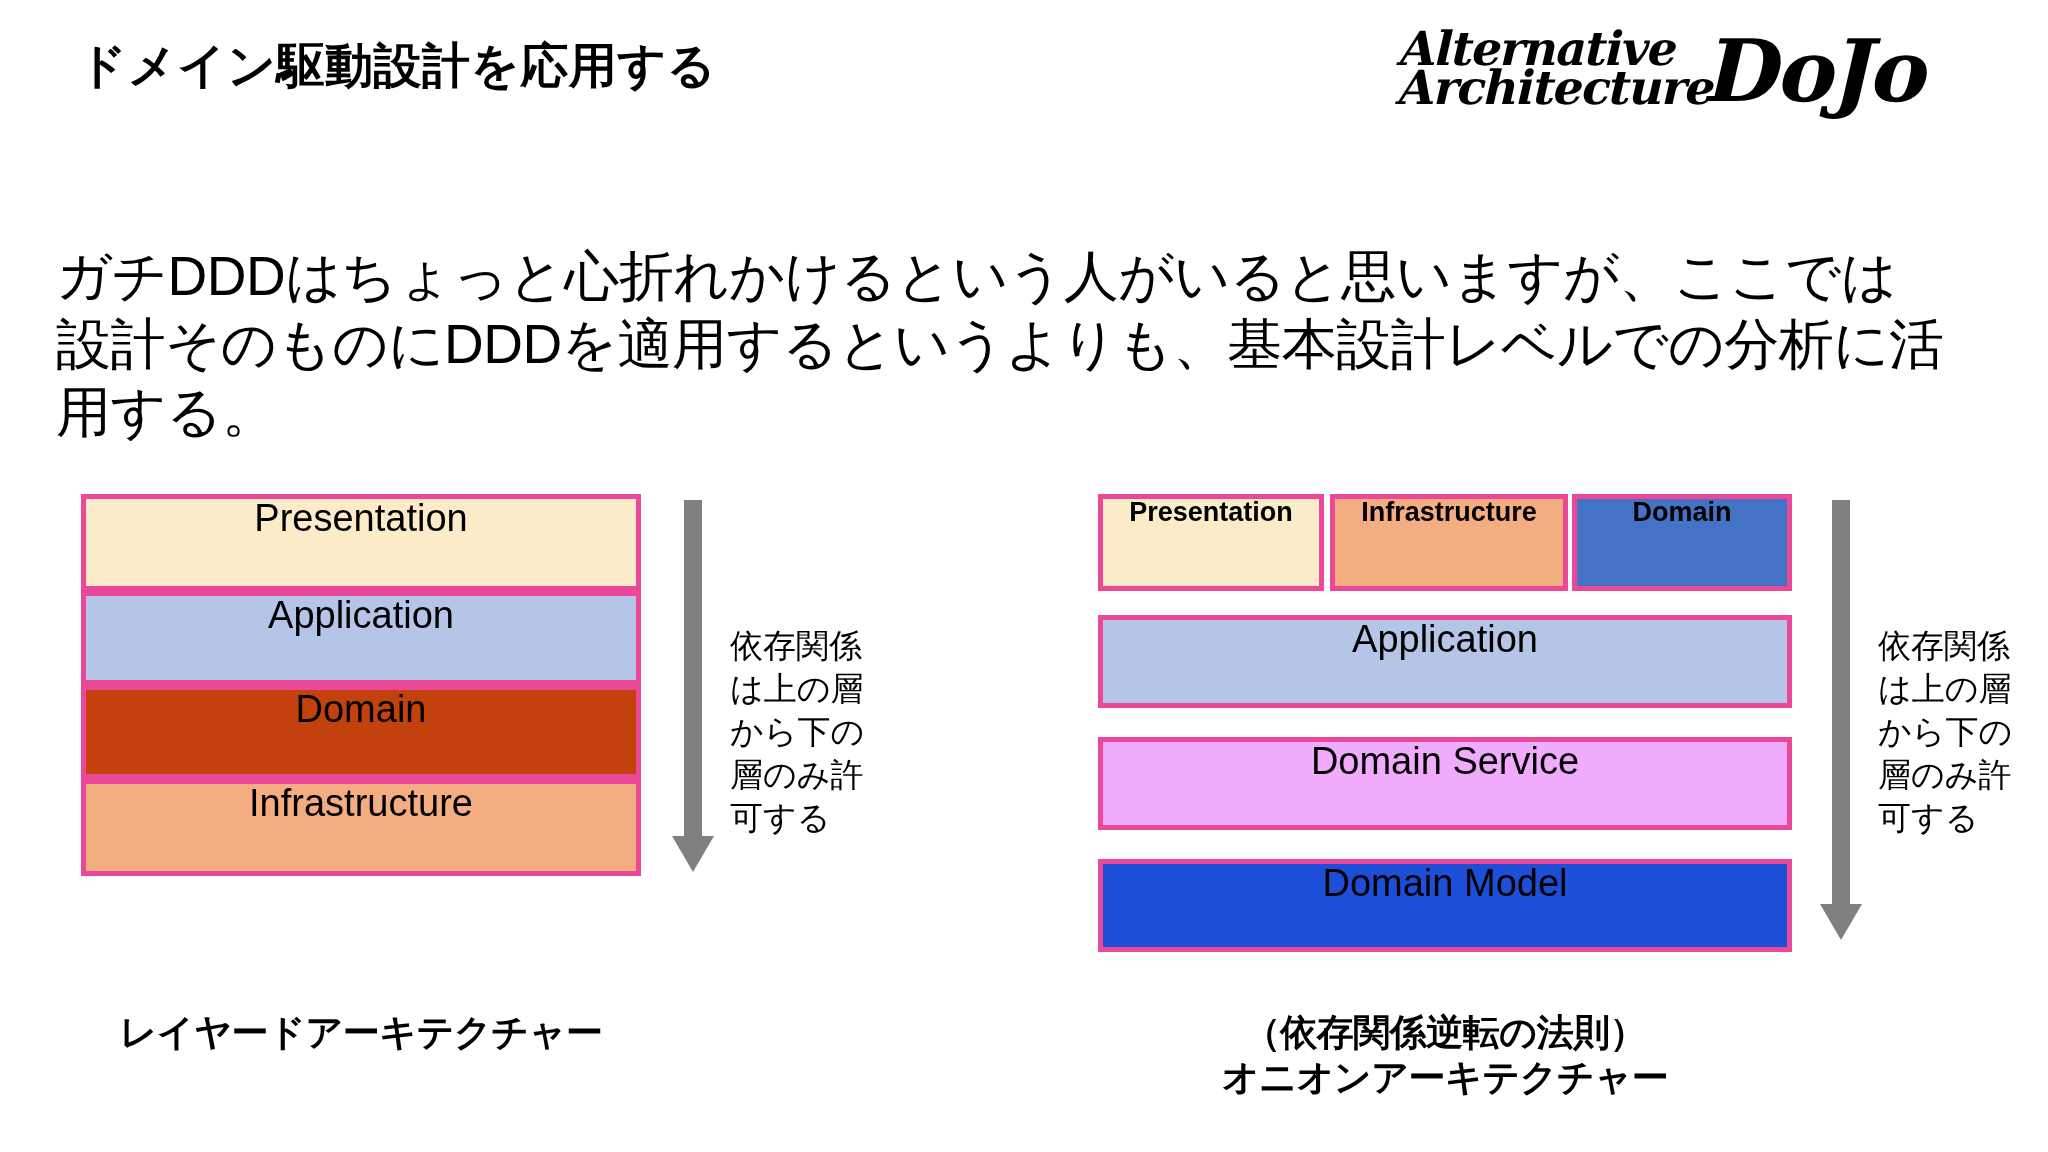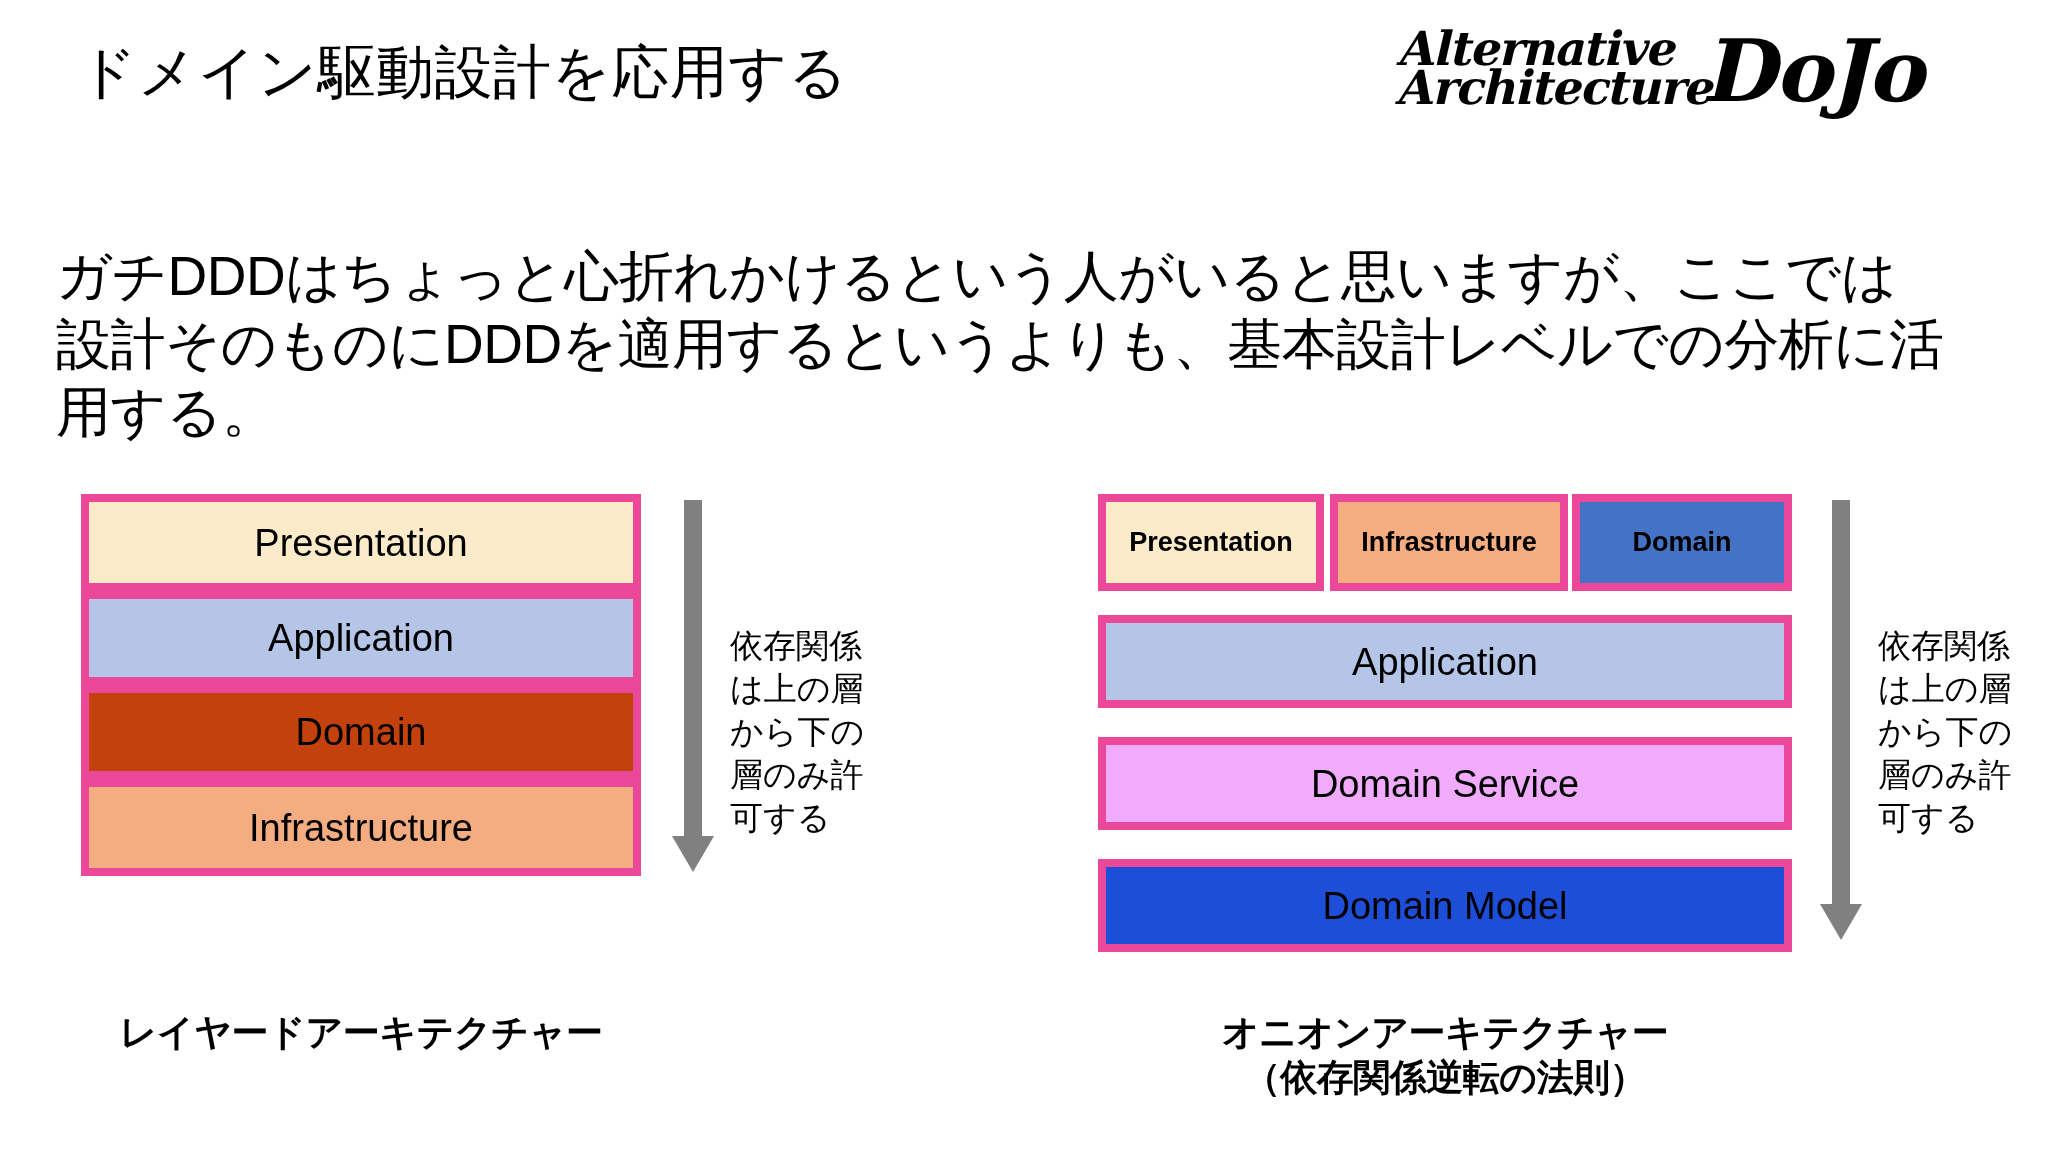--- a/index.html
+++ b/index.html
@@ -15,22 +15,22 @@
     font-family: "Liberation Sans", "DejaVu Sans", sans-serif;
     color: #000000;
   }
 
   
   #slide-title {
     position: absolute;
     left: 78px;
     top: 38px;
     width: 1300px;
-    font-size: 58px;
-    font-weight: 400;
+    font-size: 48px;
+    font-weight: 700;
     line-height: 1.16;
     letter-spacing: 0.5px;
     color: #000000;
     white-space: nowrap;
   }
 
   
   #brand-logo {
     position: absolute;
     right: 18px;
@@ -88,24 +88,23 @@
 
   
   .diagram {
     position: absolute;
   }
   #diagram-layered { left: 0px; top: 0px; }
   #diagram-onion   { left: 0px; top: 0px; }
 
   .layer-box {
     position: absolute;
-    border: 8px solid #ec4899;
+    border: 5px solid #ec4899;
     box-sizing: border-box;
     display: flex;
-    align-items: center;
     justify-content: center;
     text-align: center;
   }
   .layer-label {
     font-size: 38px;
     font-weight: 400;
     color: #000000;
     letter-spacing: 0px;
     line-height: 1;
   }
@@ -235,16 +234,16 @@
 
   <div class="dep-note" style="left:1878px; top:625px;">
     <div>依存関係</div>
     <div>は上の層</div>
     <div>から下の</div>
     <div>層のみ許</div>
     <div>可する</div>
   </div>
 
   <div class="diagram-caption" style="left:1098px; top:1010px; width:694px;">
+    <div>（依存関係逆転の法則）</div>
     <div>オニオンアーキテクチャー</div>
-    <div>（依存関係逆転の法則）</div>
   </div>
 </div>
 
 </body></html>

